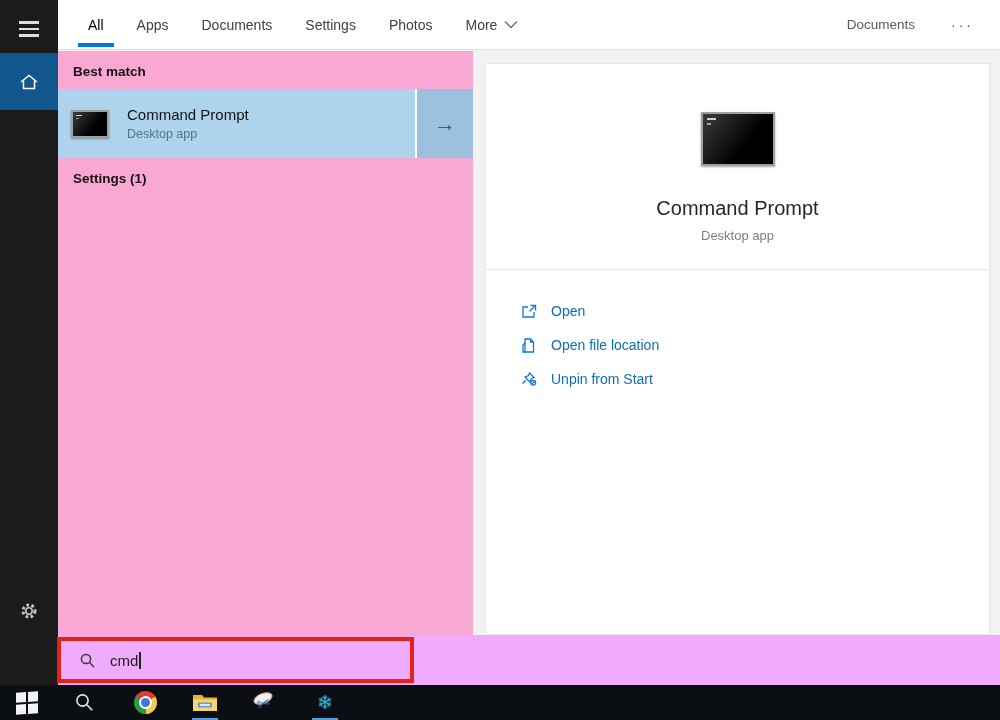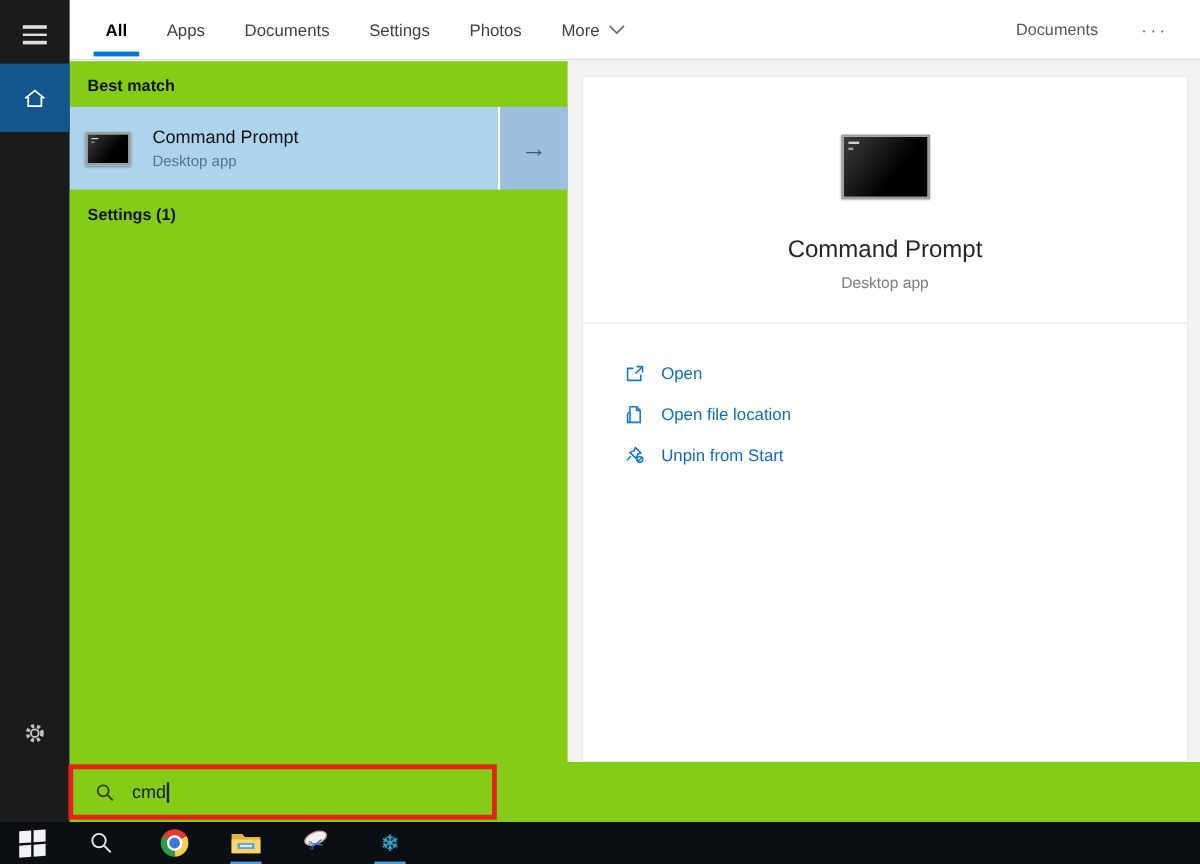--- a/index.html
+++ b/index.html
@@ -10,29 +10,29 @@
   .sidebar { position:absolute; left:0; top:0; width:58px; height:685px; background:#1b1b1b; z-index:5; }
   .hamburger { position:absolute; top:16px; left:0; width:58px; height:26px; display:flex; flex-direction:column; align-items:center; justify-content:center; gap:4px; cursor:pointer; }
   .hamburger i { display:block; width:20px; height:2.4px; background:#dfdfdf; }
   .home-tile { position:absolute; top:53px; left:0; width:58px; height:57px; background:#11568c; display:flex; align-items:center; justify-content:center; }
   .gear-slot { position:absolute; top:596px; left:0; width:58px; height:30px; display:flex; align-items:center; justify-content:center; }
 
   
   .topbar { position:absolute; left:58px; top:0; width:942px; height:50px; background:#fff; border-bottom:1px solid #dedede; display:flex; align-items:center; padding:0 24px 0 30px; z-index:4; }
   .tabs { display:flex; align-items:center; gap:33px; height:100%; }
   .tab { position:relative; height:100%; display:flex; align-items:center; font-size:14px; color:#404040; cursor:pointer; }
-  .tab.active { color:#000; font-weight:bold; }
+  .tab.active { color:#000; font-weight:normal; }
   .tab.active .underline { position:absolute; left:-10px; right:-10px; bottom:2px; height:4px; background:#0078d7; }
   .tab .chev { margin-left:7px; display:flex; align-items:center; }
   .topbar-right { margin-left:auto; display:flex; align-items:center; gap:36px; }
   .feedback { font-size:13.5px; color:#595959; cursor:pointer; }
   .overflow-dots { font-size:14px; color:#595959; letter-spacing:3px; cursor:pointer; padding-right:2px; }
 
   
-  .results { position:absolute; left:58px; top:51px; width:415px; height:584px; background:#84cc16; z-index:3; }
+  .results { position:absolute; left:58px; top:51px; width:415px; height:584px; background:#f9a8d4; z-index:3; }
   .section-h { font-size:13.5px; font-weight:bold; color:#141414; margin:13px 0 0 15px; }
   .bm-row { margin-top:10px; height:69px; display:flex; cursor:pointer; }
   .bm-main { flex:1; background:#aed3ec; display:flex; align-items:center; padding-left:13px; }
   .bm-texts { margin-left:18px; }
   .bm-title { font-size:15px; color:#121212; }
   .bm-sub { font-size:12.5px; color:#59718a; margin-top:4px; }
   .bm-gap { width:2px; background:#fff; }
   .bm-arrow { width:56px; background:#9cc0de; display:flex; align-items:center; justify-content:center; color:#46586a; font-size:22px; cursor:pointer; }
 
   
@@ -50,21 +50,21 @@
   .card-top .cmd-large { margin-top:48px; }
   .card-title { margin-top:31px; font-size:20px; color:#262626; }
   .card-sub { margin-top:8px; font-size:13px; color:#7d7d7d; }
   .card-divider { margin-top:26px; height:1px; background:#e6e6e6; width:100%; }
   .actions { padding:24px 0 0 33px; }
   .action-row { display:flex; align-items:center; height:34px; cursor:pointer; }
   .a-icon { width:20px; display:flex; align-items:center; justify-content:center; color:#1379d0; }
   .a-label { margin-left:12px; font-size:14px; color:#0f6cbd; }
 
   
-  .search-strip { position:absolute; left:58px; top:635px; width:942px; height:50px; background:#84cc16; z-index:3; }
+  .search-strip { position:absolute; left:58px; top:635px; width:942px; height:50px; background:#f0abfc; z-index:3; }
   .search-box { position:absolute; left:0; top:2px; width:354px; height:46px; display:flex; align-items:center; padding-left:21px; cursor:text; }
   .search-term { margin-left:14px; font-size:15px; color:#1a1a1a; }
   .caret { display:inline-block; width:1.5px; height:17px; background:#222; margin-left:1px; vertical-align:-3px; }
   .red-annotation { position:absolute; left:57px; top:637px; width:357px; height:46px; border:4px solid #e62117; z-index:8; pointer-events:none; }
 
   
   .taskbar { position:absolute; left:0; top:685px; width:1000px; height:35px; background:#0b0f14; z-index:6; }
   .tb-slot { position:absolute; top:0; width:40px; height:35px; display:flex; align-items:center; justify-content:center; cursor:pointer; }
   .tb-underline { position:absolute; bottom:0; left:7px; width:26px; height:2.5px; background:#4e9fdc; }
   .win-logo { display:grid; grid-template-columns:10px 10px; grid-template-rows:10px 10px; gap:1.6px; transform:skewY(-4deg); }

